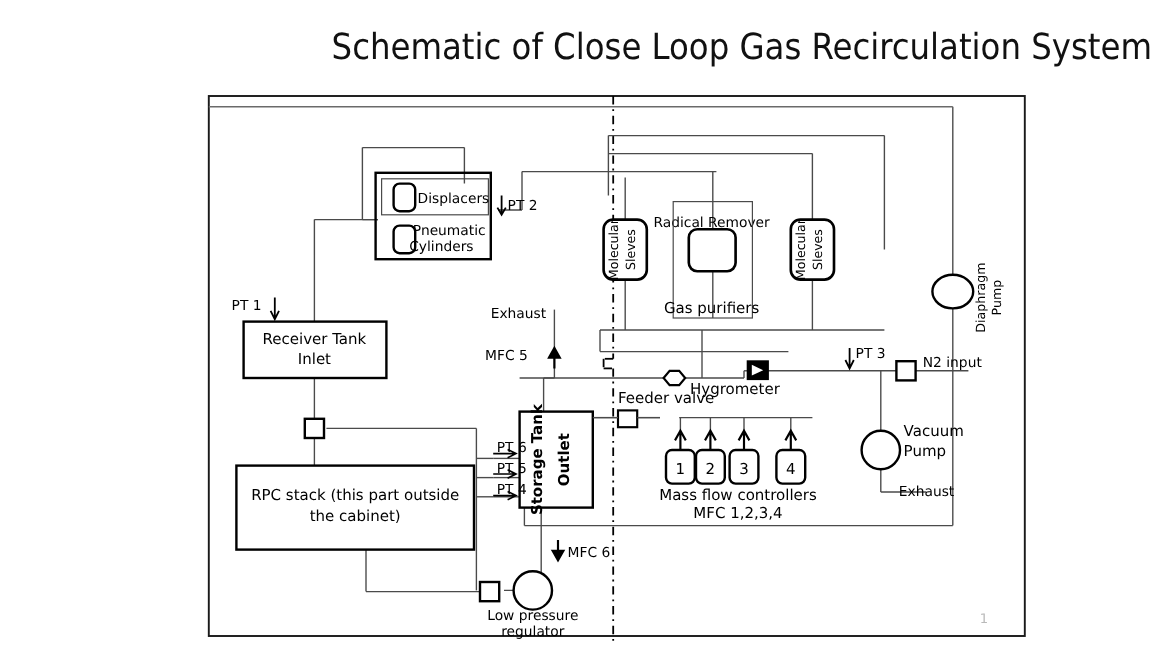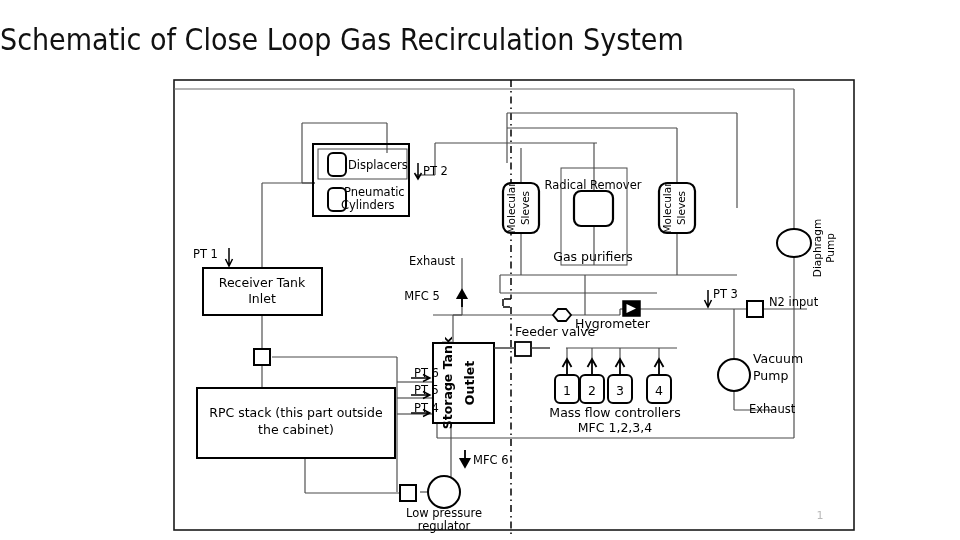--- a/index.html
+++ b/index.html
@@ -1,19 +1,19 @@
 <!DOCTYPE html>
 <html><head>
 <meta charset="utf-8">
 <style>
   html,body{margin:0;padding:0;background:#ffffff;}
   body{width:960px;height:540px;overflow:hidden;
        font-family:"DejaVu Sans","Liberation Sans",sans-serif;color:#000;}
   #stage{position:relative;width:960px;height:540px;}
-  #title{position:absolute;left:0;top:22px;width:960px;text-align:left;
+  #title{position:absolute;left:0;top:22px;width:960px;text-align:right;
          font-size:30px;font-weight:400;letter-spacing:0px;color:#111;
          font-family:"DejaVu Sans Condensed","DejaVu Sans",sans-serif;}
   #svgwrap{position:absolute;left:0;top:3px;width:960px;height:472px;padding-left:37px;}
   svg{display:block;}
   .lbl{font-family:"DejaVu Sans","Liberation Sans",sans-serif;fill:#000;}
   .t11{font-size:11.5px;}
   .t12{font-size:12.5px;}
   .t10{font-size:10.5px;}
   .bold{font-weight:bold;}
   .pgnum{font-size:11px;fill:#b9b9b9;}

